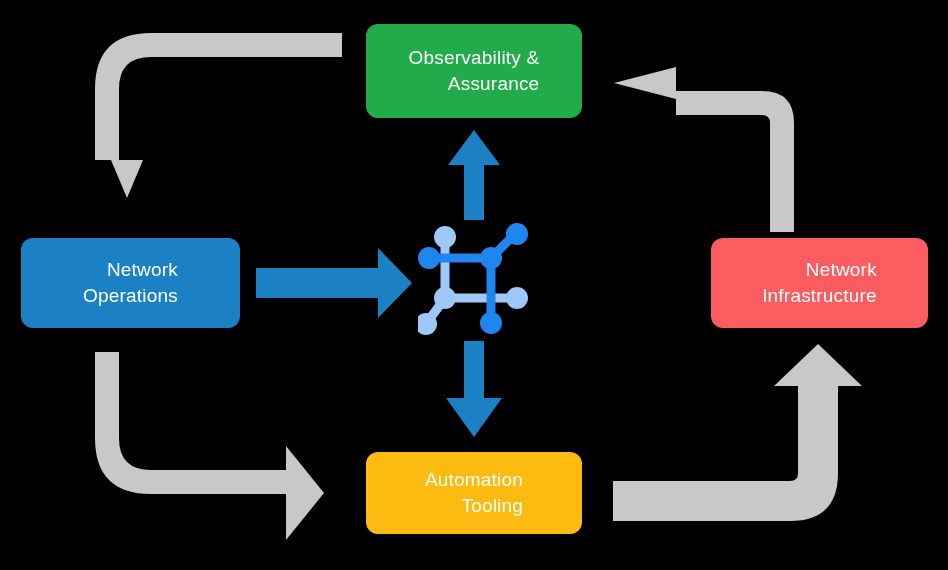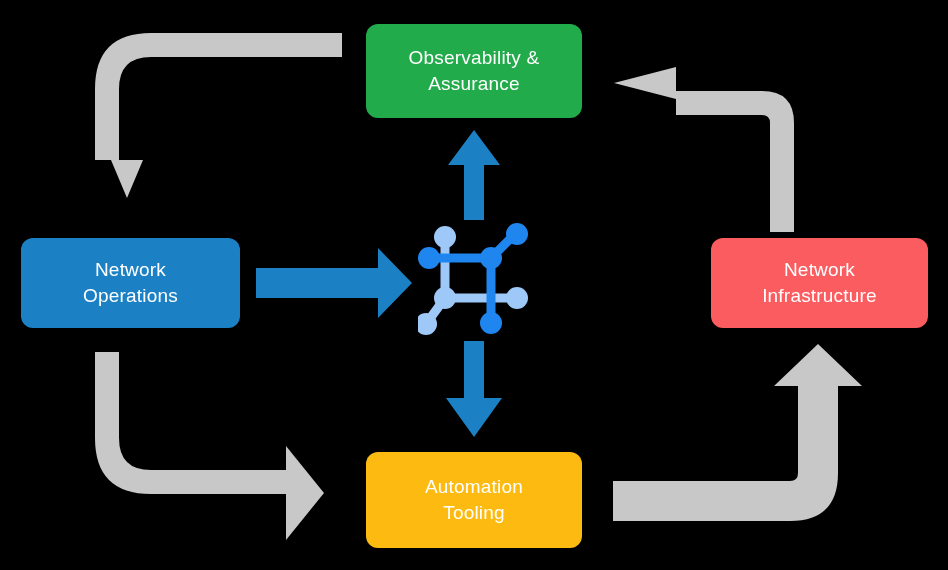--- a/index.html
+++ b/index.html
@@ -16,21 +16,21 @@
     height: 570px;
     background: #000000;
     overflow: hidden;
   }
   .node-box {
     position: absolute;
     border-radius: 12px;
     display: flex;
     align-items: center;
     justify-content: center;
-    text-align: center;
+    text-align: right;
     color: #ffffff;
     font-size: 19px;
     line-height: 1.35;
     font-weight: 400;
     letter-spacing: 0.2px;
     box-sizing: border-box;
     padding: 6px 10px;
     white-space: pre-line;
   }
   #box-observability {
@@ -39,21 +39,21 @@
   }
   #box-operations {
     left: 21px; top: 238px; width: 219px; height: 90px;
     background: #1b81c4;
   }
   #box-infrastructure {
     left: 711px; top: 238px; width: 217px; height: 90px;
     background: #fb5c60;
   }
   #box-automation {
-    left: 366px; top: 452px; width: 216px; height: 96px;
+    left: 366px; top: 452px; width: 216px; height: 82px;
     background: #fdbb12;
   }
   .svg-layer {
     position: absolute;
     left: 0; top: 0;
     width: 948px;
     height: 570px;
     pointer-events: none;
   }
   .center-icon {

